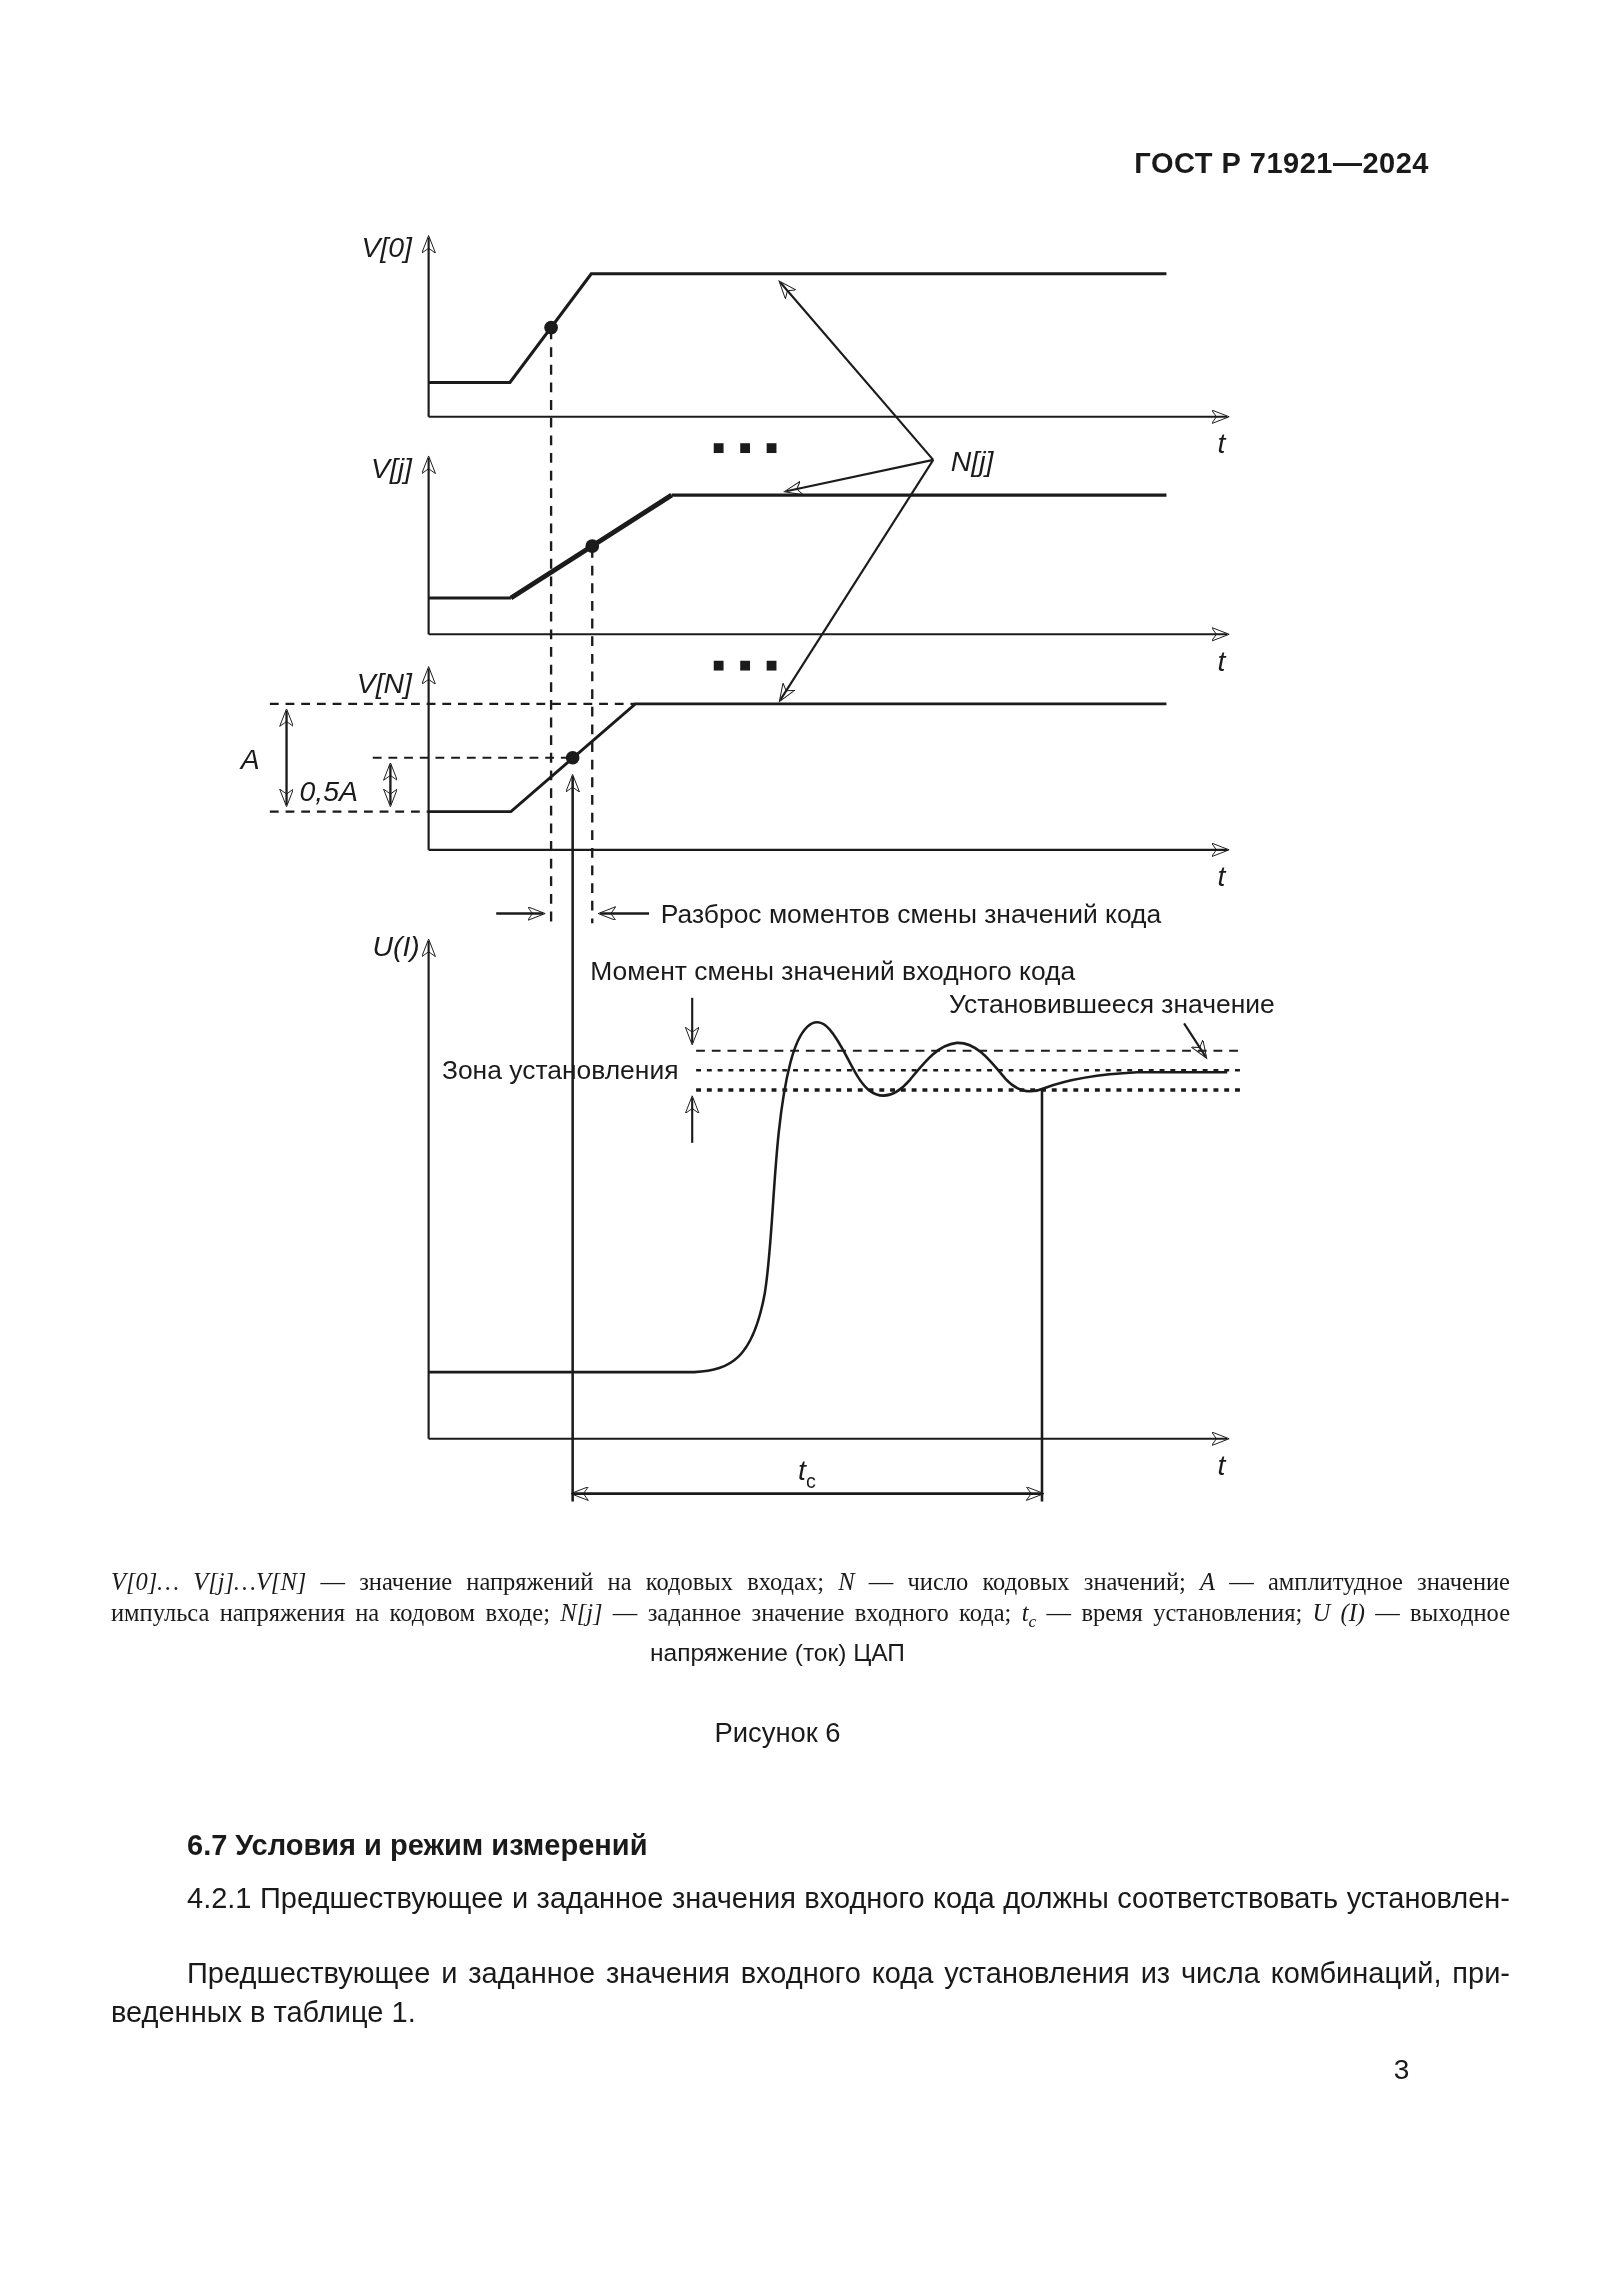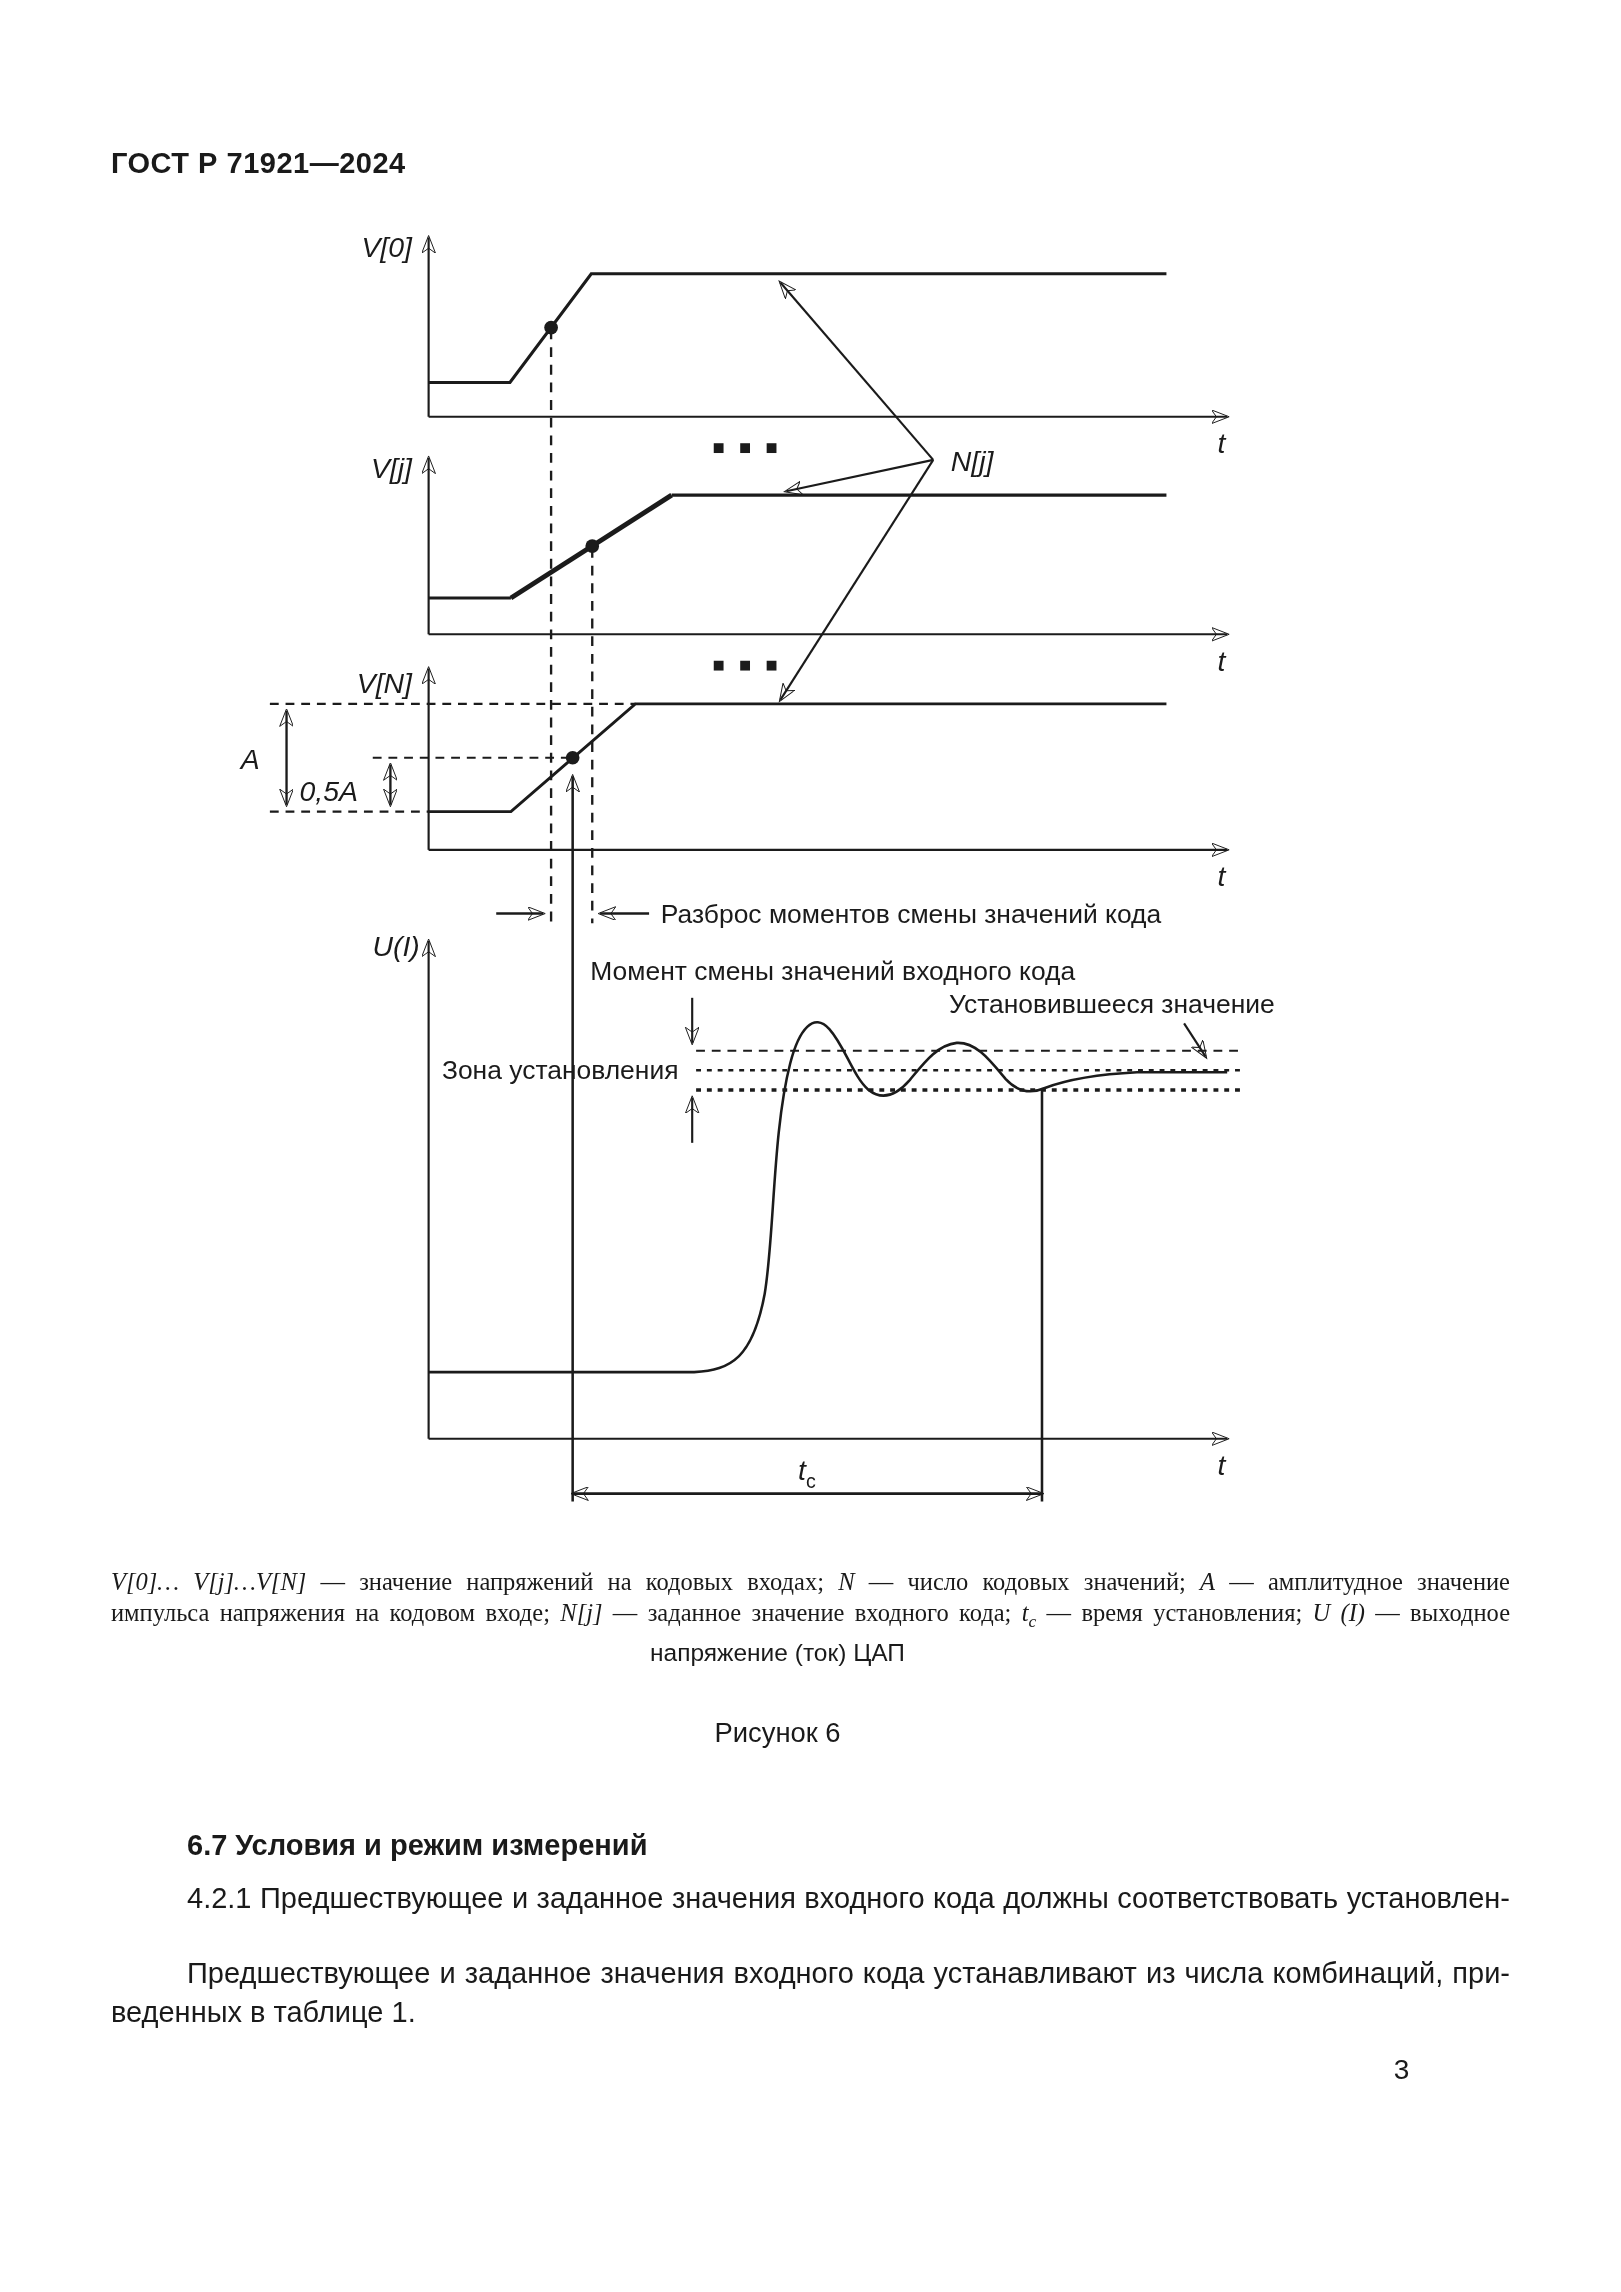--- a/index.html
+++ b/index.html
@@ -6,21 +6,21 @@
   .page{
     position:relative;
     width:1621px;height:2293px;
     background:#ffffff;
     font-family:"Liberation Sans", sans-serif;
     color:#1a1a1a;
     overflow:hidden;
   }
   .header{
     position:absolute;top:147px;left:111px;width:1318px;
-    text-align:left;font-size:29px;font-weight:bold;letter-spacing:0.5px;
+    text-align:right;font-size:29px;font-weight:bold;letter-spacing:0.5px;
   }
   .fig-svg{position:absolute;left:167px;top:157px;width:1215px;height:1372px;}
   .fig-svg path, .fig-svg line{fill:none;stroke:#1b1b1b;}
   .fig-svg text{fill:#1b1b1b;font-family:"Liberation Sans",sans-serif;}
   .it{font-style:italic;}
   .caption{
     position:absolute;left:111px;top:1566px;width:1399px;
     font-size:24.5px;line-height:31px;
   }
   .cap-just{text-align:justify;text-align-last:justify;font-family:Liberation Serif, serif;}
@@ -169,19 +169,19 @@
     <div class="cap-just"><span class="it">V[0]… V[j]…V[N]</span><span> — значение напряжений на кодовых входах; </span><span class="it">N</span><span> — число кодовых значений; </span><span class="it">A</span><span> — амплитудное значение</span></div>
     <div class="cap-just"><span>импульса напряжения на кодовом входе; </span><span class="it">N[j]</span><span> — заданное значение входного кода; </span><span class="it">t</span><span class="sub">c</span><span> — время установления; </span><span class="it">U (I)</span><span> — выходное</span></div>
     <div class="cap-center">напряжение  (ток) ЦАП</div>
   </div>
 
   <div class="fig-num">Рисунок 6</div>
 
   <div class="heading">6.7  Условия и режим измерений</div>
 
   <div class="bodyline ind just" style="top:1882px;">4.2.1  Предшествующее и заданное значения входного кода должны соответствовать установлен-</div>
-  <div class="bodyline ind just" style="top:1957px;">Предшествующее и заданное значения входного кода устанавливают из числа комбинаций, при-</div>
+  <div class="bodyline ind just" style="top:1957px;">Предшествующее и заданное значения входного кода установления из числа комбинаций, при-</div>
   <div class="bodyline" style="top:1996px;">веденных в таблице 1.</div>
 
   <div class="pagenum">3</div>
 
 </div>
 
 
 </body></html>

